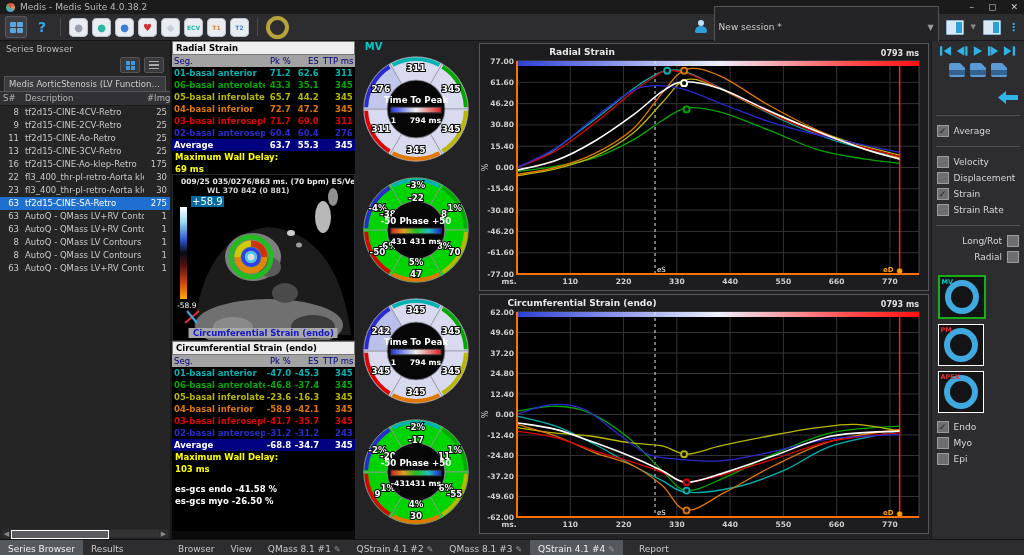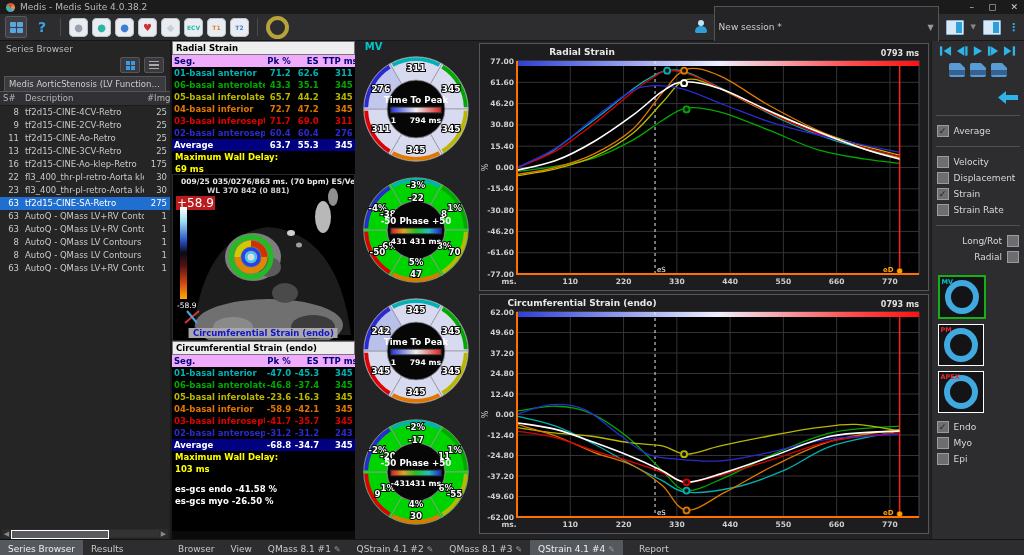--- a/index.html
+++ b/index.html
@@ -54,36 +54,36 @@
   .sb-scroll{height:9px;margin:1px 2px;background:#2c2c2e;display:flex;align-items:center;}
   .sb-scroll .arr{width:9px;color:#888;font-size:7px;text-align:center;}
   .sb-scroll .track{flex:1;height:7px;background:#333;position:relative;}
   .sb-scroll .thumb{position:absolute;left:0;top:0;height:7px;width:65%;background:#5a5a5e;}
   
   .center-col{width:186px;display:flex;flex-direction:column;background:#0a0a0a;}
   .strain-table{background:#000;overflow:hidden;}
   .strain-table[data-table="0"]{height:133px;}
   .strain-table[data-table="1"]{height:190px;}
   .st-title{background:#eee;color:#000;font-weight:bold;font-size:8.5px;line-height:12px;padding:0 3px;border:1px solid #777;}
-  .st-head{background:#f0abfc;color:#00007a;font-weight:bold;}
+  .st-head{background:#a3a3a3;color:#00007a;font-weight:normal;}
   .st-head,.st-row{display:grid;grid-template-columns:1fr 28px 28px 34px;font-size:8.5px;line-height:12px;}
   .st-head span,.st-row span{padding:0 2px;white-space:nowrap;overflow:hidden;}
   .st-head span:not(:first-child),.st-row span:not(:first-child){text-align:right;}
   .st-row{font-weight:bold;}
   .st-row.avg{background:#000080;color:#fff;}
   .st-wall{color:#ffff00;font-weight:bold;font-size:8.5px;line-height:12px;padding:0 3px;}
   .st-extra{color:#fff;font-weight:bold;font-size:8.5px;line-height:12px;padding:0 3px;}
   .st-extra.first{margin-top:8px;}
   
   .image-panel{height:165px;position:relative;background:#000;border:1px solid #2a2a2a;overflow:hidden;}
   .vp-info{position:absolute;left:8px;top:2px;color:#e8e8e8;font-size:7.5px;font-weight:bold;white-space:nowrap;z-index:3;}
   .vp-info2{position:absolute;left:34px;top:11px;color:#cfcfcf;font-size:7.5px;font-weight:bold;z-index:3;}
   .colorbar{position:absolute;left:7px;top:32px;width:7px;height:92px;z-index:3;
     background:linear-gradient(#ffffff,#9adcf0 16%,#2a55cc 36%,#0a0a14 50%,#551111 64%,#cc4411 82%,#ffaa00);}
-  .cb-max{position:absolute;left:3px;top:21px;font-size:12px;color:#fff;background:#b91c1c;padding:0 1px;z-index:3;}
+  .cb-max{position:absolute;left:18px;top:21px;font-size:10px;color:#fff;background:#0369a1;padding:0 1px;z-index:3;}
   .cb-min{position:absolute;left:3px;top:126px;font-size:7.5px;color:#fff;background:#000;padding:0 1px;z-index:3;}
   .vp-caption{position:absolute;left:50%;bottom:2px;transform:translateX(-50%);background:#a8a8a8;color:#1414cc;
     font-weight:bold;font-size:8.5px;padding:0 4px;white-space:nowrap;z-index:3;}
   
   .donut-col{width:124px;background:#232325;position:relative;display:flex;flex-direction:column;align-items:center;padding-top:9px;gap:3px;}
   .mv-label{position:absolute;left:10px;top:0px;color:#00c8c8;font-weight:bold;font-size:10px;}
   .donut-slot{width:118px;height:118px;}
   
   .charts-col{width:458px;background:#232325;display:flex;flex-direction:column;padding:2px;gap:3px;}
   .chart-panel{background:#1d1d1f;border:1px solid #55555a;position:relative;}

